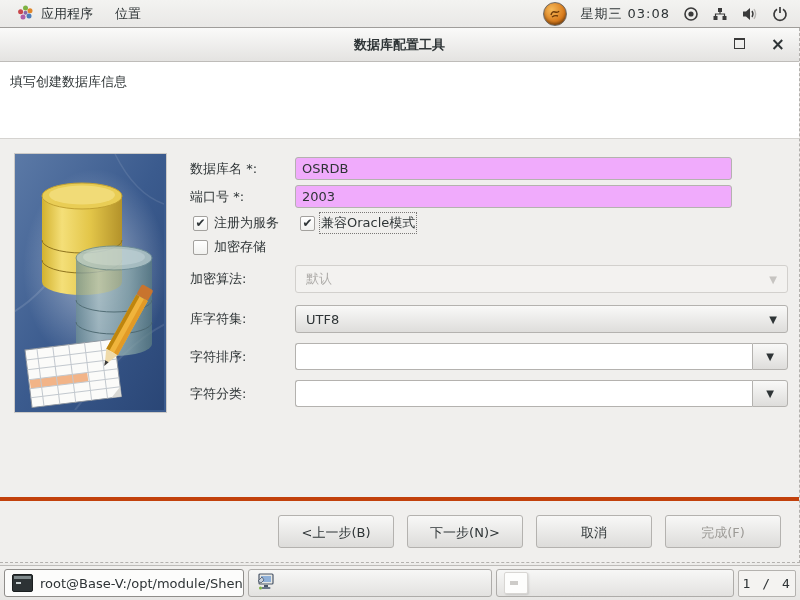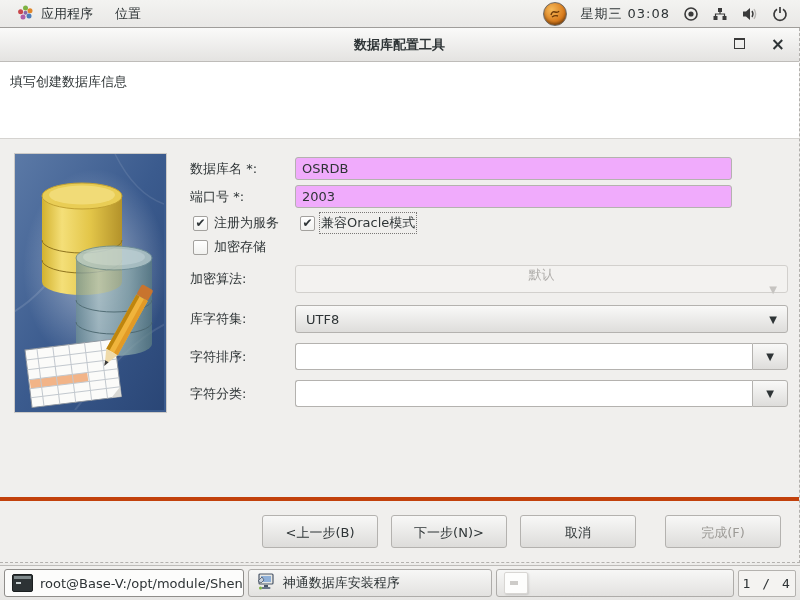--- a/index.html
+++ b/index.html
@@ -48,36 +48,36 @@
   .cb{position:absolute;display:flex;align-items:center;gap:6px;height:18px;cursor:default;}
   .cb-box{width:15px;height:15px;box-sizing:border-box;border:1px solid #A3A19E;border-radius:2px;
     background:linear-gradient(#FFFFFF,#F1F1EF);display:flex;align-items:center;justify-content:center;
     font-size:12px;font-weight:bold;color:#2E3436;line-height:1;}
   .cb-label.focused{outline:1px dotted #7A7876;outline-offset:1px;}
   .dd{position:absolute;left:295px;width:493px;height:28px;box-sizing:border-box;
     border:1px solid #B4B2AF;border-radius:3px;
     background:linear-gradient(#F9F9F8,#DEDDDB);
     display:flex;align-items:center;padding:0 10px;cursor:default;}
   .dd .dd-arrow{margin-left:auto;font-size:10px;color:#2E3436;}
-  .dd.disabled{background:#F3F2F0;border-color:#D2D0CD;color:#AFADAA;flex-direction:column;}
+  .dd.disabled{background:#F3F2F0;border-color:#D2D0CD;color:#AFADAA;}
   .dd.disabled .dd-arrow{color:#C6C4C1;}
   .combo{position:absolute;left:295px;width:493px;height:27px;display:flex;}
   .combo-entry{flex:1;box-sizing:border-box;border:1px solid #B4B2AF;border-right:none;
     border-radius:3px 0 0 3px;background:#fff;padding:0 6px;font:inherit;outline:none;}
   .combo-btn{width:36px;box-sizing:border-box;border:1px solid #B4B2AF;
     border-radius:0 3px 3px 0;background:linear-gradient(#F9F9F8,#DEDDDB);
     display:flex;align-items:center;justify-content:center;font-size:10px;color:#2E3436;cursor:default;}
   .btnrow{position:absolute;top:469px;left:0;right:0;height:65px;
     border-top:4px solid #c2410c;display:flex;align-items:center;
     justify-content:flex-end;gap:13px;padding-right:18px;box-sizing:border-box;}
   .btn{min-width:116px;height:33px;box-sizing:border-box;
     border:1px solid #B4B2AF;border-radius:3px;
     background:linear-gradient(#F8F8F7,#DDDCDA);
     font:inherit;color:#2E3436;text-align:center;line-height:31px;cursor:default;}
-  .btn.disabled{color:#9C9A96;margin-left:16px;}
+  .btn.disabled{color:#9C9A96;}
   
   .taskbar{position:absolute;left:0;right:0;bottom:0;height:35px;box-sizing:border-box;
     background:linear-gradient(#F1F0EE,#E7E6E4);border-top:1px solid #BEBCB9;
     display:flex;align-items:center;padding:0 4px;gap:4px;}
   .task{height:28px;box-sizing:border-box;border:1px solid #AEACA9;border-radius:3px;
     display:flex;align-items:center;gap:7px;padding:0 7px;
     background:linear-gradient(#F7F7F6,#E3E2E0);white-space:nowrap;overflow:hidden;cursor:default;}
   .task.active{background:#FCFCFB;border-color:#8F8D8A;}
   .task-1{width:241px;}
   .task-2{width:245px;}
@@ -309,20 +309,19 @@
     <span>
       <svg width="20" height="18" viewBox="0 0 20 18">
         <rect x="3" y="1" width="14" height="10" rx="1" fill="#E8E8E4" stroke="#4A5668" stroke-width="1.2"></rect>
         <rect x="5" y="3" width="10" height="6" fill="#8FB0D8"></rect>
         <rect x="8" y="12" width="4" height="2" fill="#4A5668"></rect>
         <rect x="5.5" y="14" width="9" height="2" rx="1" fill="#6A7688"></rect>
         <path d="M2,8 L6,4 L8,7 L5,10 Z" fill="#C9D2DE" stroke="#4A5668" stroke-width="0.8"></path>
         <circle cx="4.5" cy="15" r="1.5" fill="#7DB243"></circle>
       </svg>
     </span>
-    <span>神通数据库安装程序</span>
   </div>
   <div class="task task-3">
     <span class="blank-win-icon"></span>
     <span></span>
   </div>
   <div class="pager">1 / 4</div>
 </div>
 
 </body></html>

